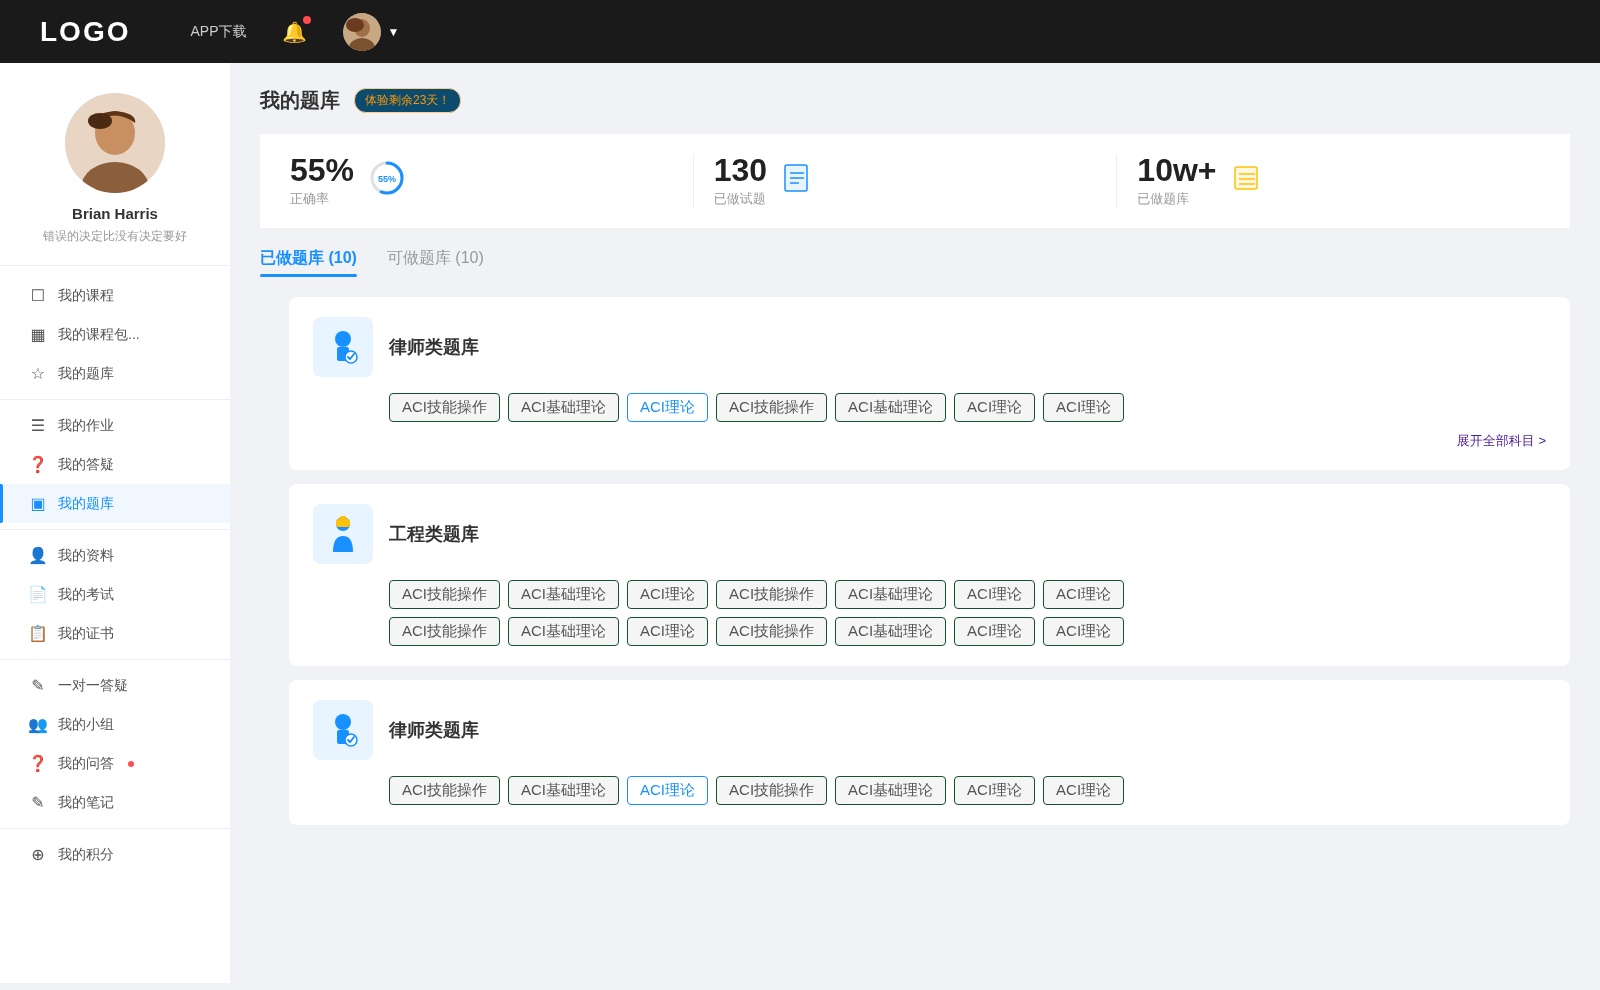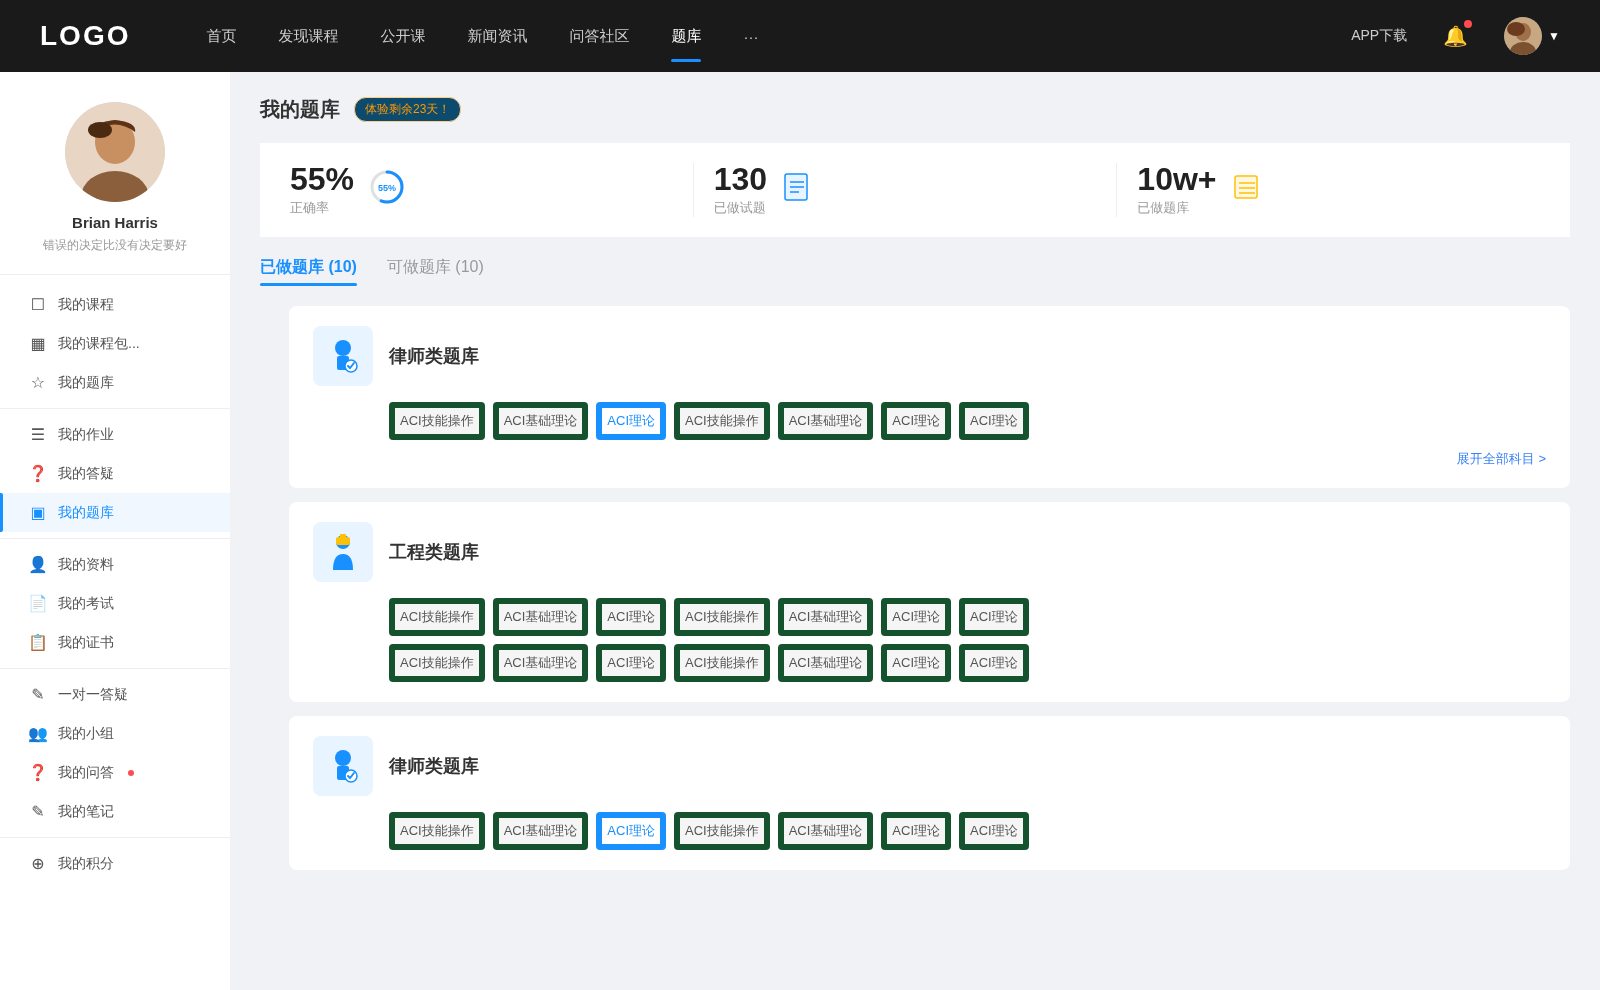--- a/index.html
+++ b/index.html
@@ -1,21 +1,21 @@
 <!DOCTYPE html>
 <html><head>
   <meta charset="utf-8">
   <style>
     * { box-sizing: border-box; margin: 0; padding: 0; }
     body { font-family: 'PingFang SC', 'Microsoft YaHei', sans-serif; background: #f0f2f5; color: #333; }
 
     
     .navbar {
       background: #1a1a1a;
-      height: 72px;
+      height: 63px;
       display: flex;
       align-items: center;
       padding: 0 40px;
       position: relative;
     }
     .navbar-logo {
       color: white;
       font-size: 28px;
       font-weight: bold;
       letter-spacing: 2px;
@@ -291,68 +291,59 @@
       color: #333;
     }
     .bank-tags {
       display: flex;
       flex-wrap: wrap;
       gap: 8px;
       align-items: center;
       padding-left: 76px;
     }
     .tag {
-      font-size: 13px;
+      font-size: 15px;
       color: #555;
       background: #f5f5f5;
-      border: 6px solid #14532d;
+      border: 1px solid #14532d;
       border-radius: 4px;
-      padding: 4px 5px;
+      padding: 4px 12px;
       cursor: pointer;
     }
     .tag.active-tag {
       color: #1890ff;
       border-color: #1890ff;
       background: white;
     }
     .bank-footer {
       display: flex;
       justify-content: flex-end;
       padding-top: 10px;
     }
     .expand-btn {
       font-size: 13px;
-      color: #3b82f6;
+      color: #4c1d95;
       cursor: pointer;
     }
 
     
     .circle-progress {
       width: 38px;
       height: 38px;
     }
 
     
     .stat-icon-blue { color: #1890ff; }
     .stat-icon-red { color: #ff4d4f; }
   </style>
 </head>
 <body>
 
 <nav class="navbar">
   <div class="navbar-logo">LOGO</div>
-  <div class="navbar-nav">
-    <div class="nav-item">首页</div>
-    <div class="nav-item">发现课程</div>
-    <div class="nav-item">公开课</div>
-    <div class="nav-item">新闻资讯</div>
-    <div class="nav-item">问答社区</div>
-    <div class="nav-item active">题库</div>
-    <div class="nav-item">···</div>
-  </div>
   <div class="navbar-right">
     <div class="app-download">APP下载</div>
     <div class="bell-btn">
       <span class="bell-icon">🔔</span>
       <span class="bell-badge"></span>
     </div>
     <div class="avatar-area">
       <div class="avatar-img">
         <svg viewBox="0 0 38 38" xmlns="http://www.w3.org/2000/svg">
           <circle cx="19" cy="19" r="19" fill="#c8a882"></circle>

